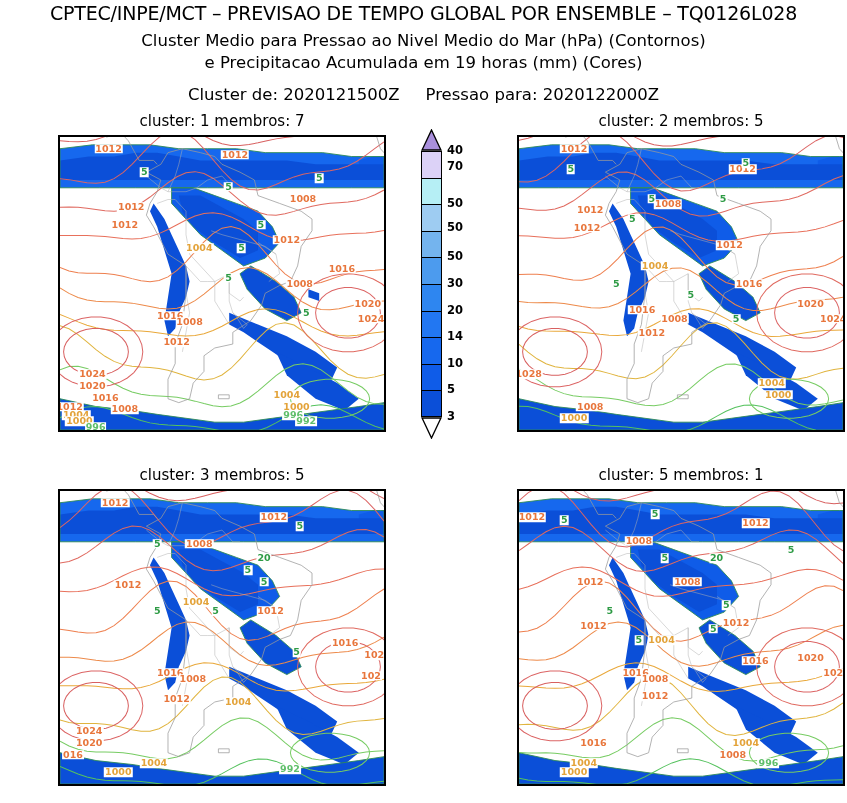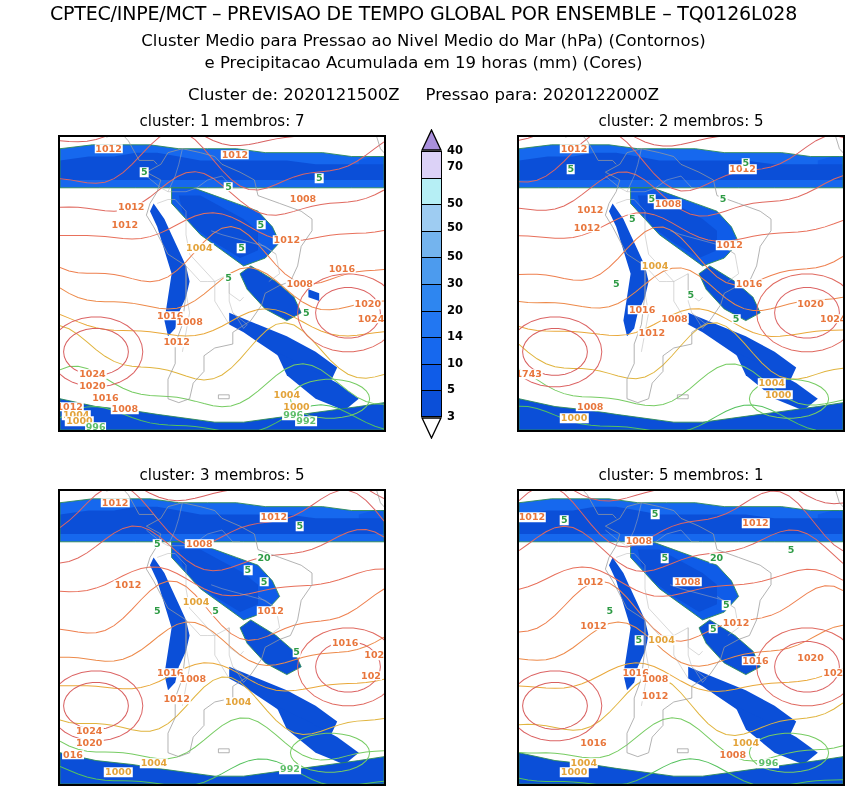--- a/index.html
+++ b/index.html
@@ -249,21 +249,21 @@
     <div class="clab p" style="left: 21%; top: 31%;">1012</div>
     <div class="clab p" style="left: 46%; top: 23%;">1008</div>
     <div class="clab pg" style="left: 42%; top: 44%;">1004</div>
     <div class="clab p" style="left: 65%; top: 37%;">1012</div>
     <div class="clab p" style="left: 71%; top: 50%;">1016</div>
     <div class="clab p" style="left: 38%; top: 59%;">1016</div>
     <div class="clab p" style="left: 48%; top: 62%;">1008</div>
     <div class="clab p" style="left: 41%; top: 67%;">1012</div>
     <div class="clab p" style="left: 90%; top: 57%;">1020</div>
     <div class="clab p" style="left: 97%; top: 62%;">1024</div>
-    <div class="clab p" style="left: 3%; top: 81%;">1743</div>
+    <div class="clab p" style="left: 3%; top: 81%;">1028</div>
     <div class="clab pg" style="left: 78%; top: 84%;">1004</div>
     <div class="clab pg" style="left: 80%; top: 88%;">1000</div>
     <div class="clab p" style="left: 22%; top: 92%;">1008</div>
     <div class="clab pg" style="left: 17%; top: 96%;">1000</div>
     <div class="clab r" style="left: 16%; top: 11%;">5</div>
     <div class="clab r" style="left: 70%; top: 9%;">5</div>
     <div class="clab r" style="left: 41%; top: 21%;">5</div>
     <div class="clab r" style="left: 63%; top: 21%;">5</div>
     <div class="clab r" style="left: 35%; top: 28%;">5</div>
     <div class="clab r" style="left: 30%; top: 50%;">5</div>

